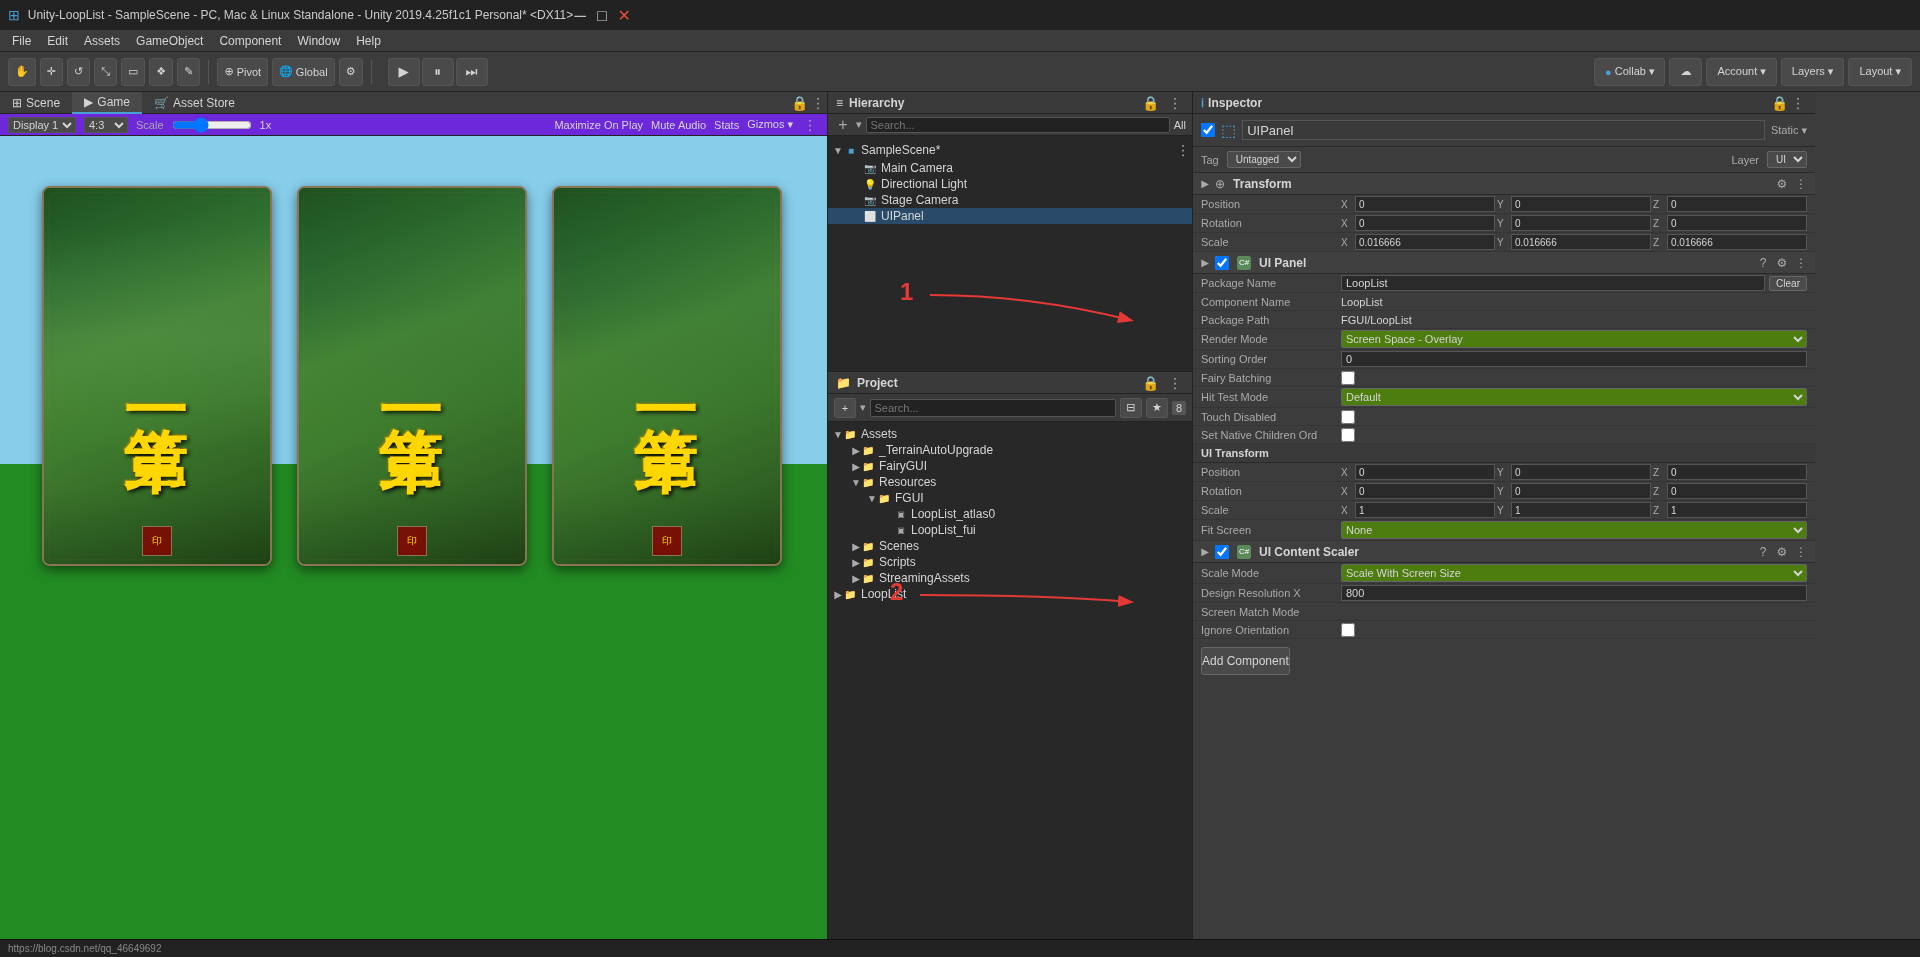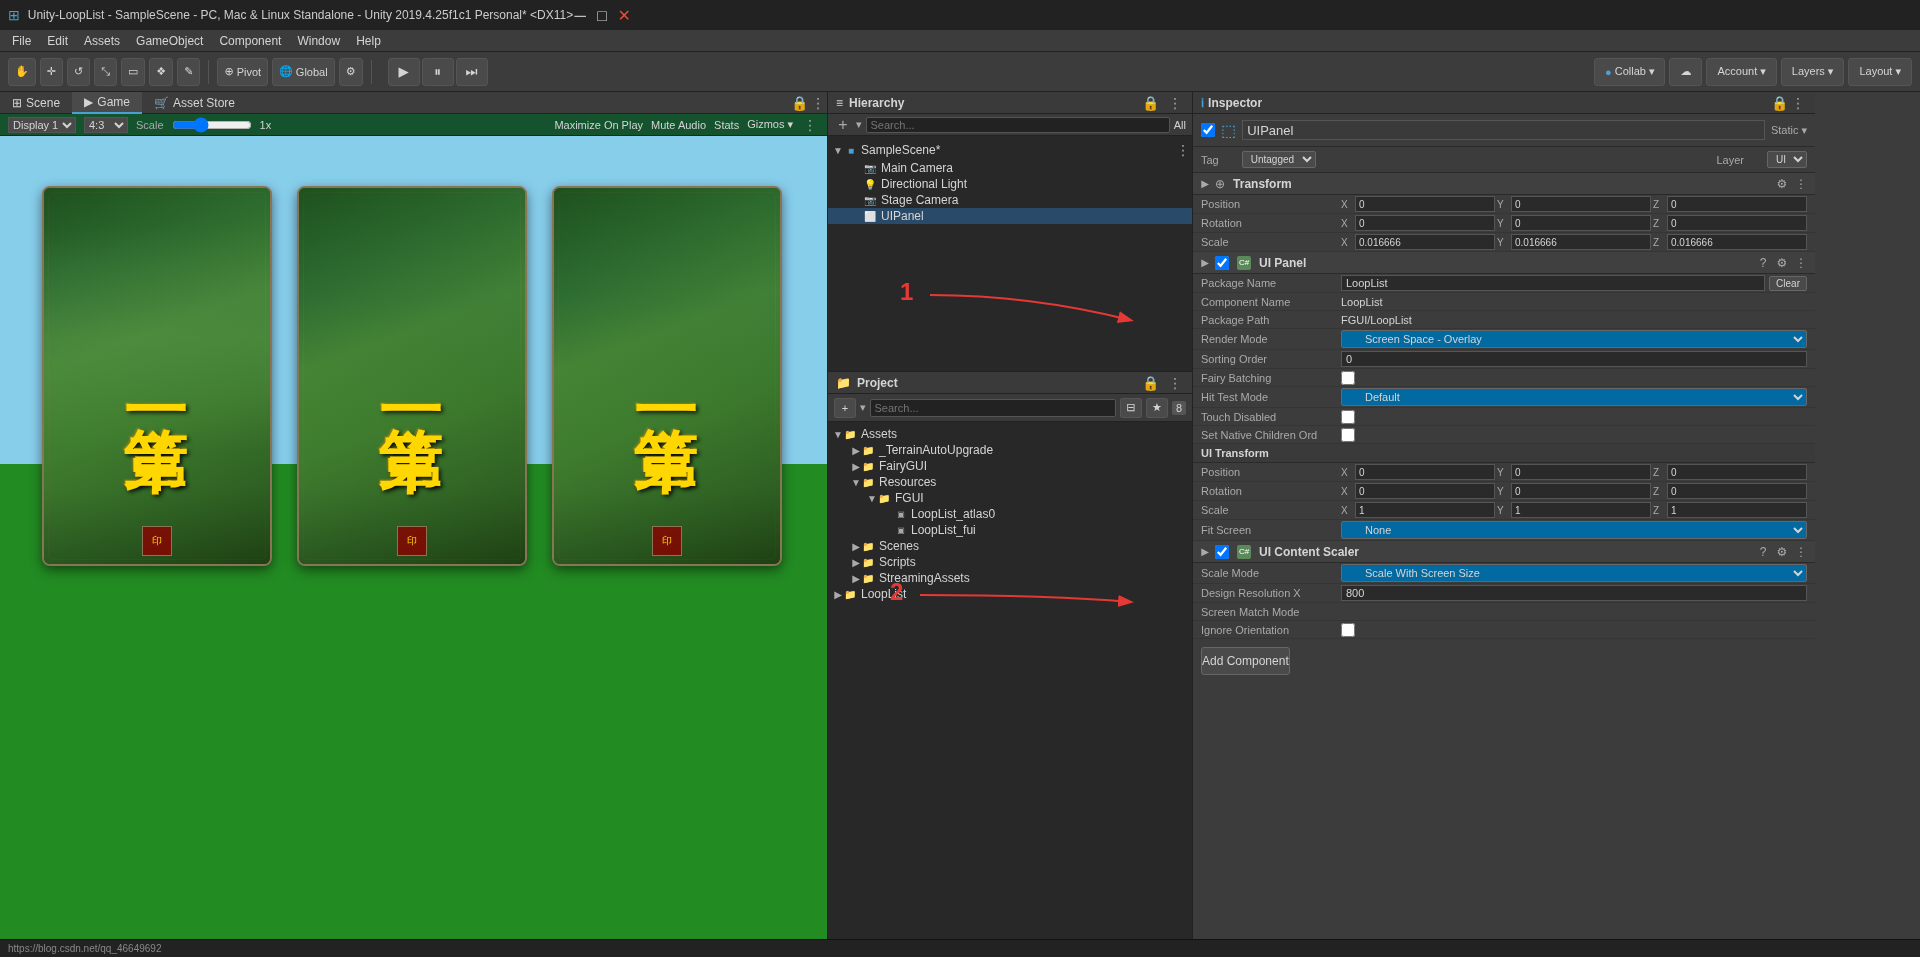--- a/index.html
+++ b/index.html
@@ -23,21 +23,21 @@
     .top-right-btn { height: 28px; padding: 0 10px; background: #4a4a4a; border: 1px solid #555; color: #d4d4d4; cursor: pointer; border-radius: 3px; font-size: 11px; display: flex; align-items: center; gap: 3px; }
 
     
     #main { display: flex; height: calc(957px - 92px); }
 
     
     #scene-panel { flex: 0 0 828px; display: flex; flex-direction: column; background: #3c3c3c; border-right: 1px solid #222; }
     #scene-tabs { height: 22px; background: #3c3c3c; display: flex; align-items: center; border-bottom: 1px solid #222; }
     .scene-tab { padding: 2px 12px; font-size: 12px; cursor: pointer; color: #d4d4d4; height: 22px; display: flex; align-items: center; gap: 4px; }
     .scene-tab.active { background: #4a4a4a; border-bottom: 2px solid #4a9fd4; }
-    #scene-options { height: 22px; background: #14532d; display: flex; align-items: center; padding: 0 8px; gap: 8px; border-bottom: 1px solid #222; }
+    #scene-options { height: 22px; background: #6d28d9; display: flex; align-items: center; padding: 0 8px; gap: 8px; border-bottom: 1px solid #222; }
     .scene-opt { font-size: 11px; color: #d4d4d4; cursor: pointer; }
     #scene-viewport { flex: 1; background: linear-gradient(180deg, #87ceeb 0%, #87ceeb 40%, #228b22 40%); position: relative; overflow: hidden; }
     .card { width: 230px; height: 380px; position: absolute; border-radius: 8px; overflow: hidden; border: 2px solid #8b7355; box-shadow: 0 4px 12px rgba(0,0,0,0.5); background: #1a3a1a; }
     .card-inner { width: 100%; height: 100%; background: linear-gradient(180deg, #2d6b2d 0%, #1a5a3a 30%, #3d7a2d 60%, #4a8a35 80%, #2d5a20 100%); position: relative; display: flex; flex-direction: column; align-items: center; justify-content: center; }
     .card-border { position: absolute; inset: 4px; border: 1px solid rgba(139,115,85,0.5); border-radius: 4px; }
     .card-text { font-size: 64px; font-weight: bold; color: #ffd700; text-shadow: 2px 2px 4px rgba(0,0,0,0.8), -1px -1px 2px rgba(255,165,0,0.5); line-height: 1; writing-mode: vertical-rl; }
     .card-bottom { position: absolute; bottom: 8px; width: 30px; height: 30px; background: rgba(139,0,0,0.8); border: 1px solid #8b7355; display: flex; align-items: center; justify-content: center; }
 
     
     #middle-panel { flex: 0 0 365px; display: flex; flex-direction: column; background: #3c3c3c; border-right: 1px solid #222; }
@@ -58,37 +58,37 @@
     #project-tree { flex: 1; background: #282828; padding: 4px 0; overflow-y: auto; }
 
     
     #inspector { flex: 0 0 390px; display: flex; flex-direction: column; background: #3c3c3c; }
     #inspector-header { height: 22px; background: #3a3a3a; display: flex; align-items: center; padding: 0 8px; border-bottom: 1px solid #222; font-size: 12px; font-weight: bold; }
     #inspector-body { flex: 1; overflow-y: auto; background: #3c3c3c; }
 
     
     .insp-top { padding: 6px 8px; display: flex; align-items: center; gap: 6px; border-bottom: 1px solid #2a2a2a; }
     .insp-checkbox { width: 14px; height: 14px; }
-    .insp-tag-layer { display: flex; align-items: center; padding: 4px 8px; gap: 23px; border-bottom: 1px solid #2a2a2a; }
+    .insp-tag-layer { display: flex; align-items: center; padding: 4px 8px; gap: 8px; border-bottom: 1px solid #2a2a2a; }
     .insp-label { font-size: 11px; color: #aaa; }
     .insp-dropdown { background: #4a4a4a; border: 1px solid #666; color: #d4d4d4; font-size: 10px; padding: 1px 4px; border-radius: 2px; cursor: pointer; }
 
     .component-header { height: 22px; background: #404040; display: flex; align-items: center; padding: 0 6px; cursor: pointer; border-bottom: 1px solid #2a2a2a; gap: 4px; }
     .comp-title { font-size: 12px; font-weight: bold; color: #d4d4d4; flex: 1; }
     .comp-btns { display: flex; gap: 3px; }
     .comp-btn-small { width: 16px; height: 16px; background: none; border: none; color: #aaa; cursor: pointer; font-size: 12px; display: flex; align-items: center; justify-content: center; }
 
     .prop-row { display: flex; align-items: center; min-height: 18px; padding: 1px 8px; border-bottom: 1px solid #353535; }
     .prop-label { flex: 0 0 140px; font-size: 11px; color: #aaa; }
     .prop-value-light { flex: 1; font-size: 11px; color: #d4d4d4; }
     .prop-xyz { display: flex; gap: 2px; flex: 1; }
     .xyz-field { flex: 1; display: flex; align-items: center; gap: 2px; }
     .xyz-label { font-size: 10px; color: #aaa; width: 12px; }
     .xyz-val { flex: 1; background: #2a2a2a; border: 1px solid #555; color: #d4d4d4; font-size: 10px; padding: 1px 3px; height: 16px; }
-    .prop-dropdown { flex: 1; background: #0369a1; border: 1px solid #666; color: #d4d4d4; font-size: 11px; padding: 1px 19px; border-radius: 2px; }
+    .prop-dropdown { flex: 1; background: #4d7c0f; border: 1px solid #666; color: #d4d4d4; font-size: 11px; padding: 1px 0; border-radius: 2px; }
     .prop-input { flex: 1; background: #2a2a2a; border: 1px solid #555; color: #d4d4d4; font-size: 11px; padding: 1px 4px; height: 16px; }
     .clear-btn { background: #4a4a4a; border: 1px solid #666; color: #d4d4d4; font-size: 10px; padding: 1px 6px; cursor: pointer; border-radius: 2px; margin-left: 4px; }
     .prop-checkbox { width: 14px; height: 14px; }
     .prop-section-title { padding: 3px 8px; font-size: 11px; color: #d4d4d4; font-weight: bold; background: #3a3a3a; border-bottom: 1px solid #2a2a2a; }
 
     .add-component-bar { margin: 8px; height: 28px; background: #4a4a4a; border: 1px solid #666; color: #d4d4d4; font-size: 12px; cursor: pointer; border-radius: 3px; display: flex; align-items: center; justify-content: center; }
 
     
     #statusbar { height: 18px; background: #222; display: flex; align-items: center; padding: 0 8px; font-size: 10px; color: #888; border-top: 1px solid #111; position: absolute; bottom: 0; width: 100%; }
 

